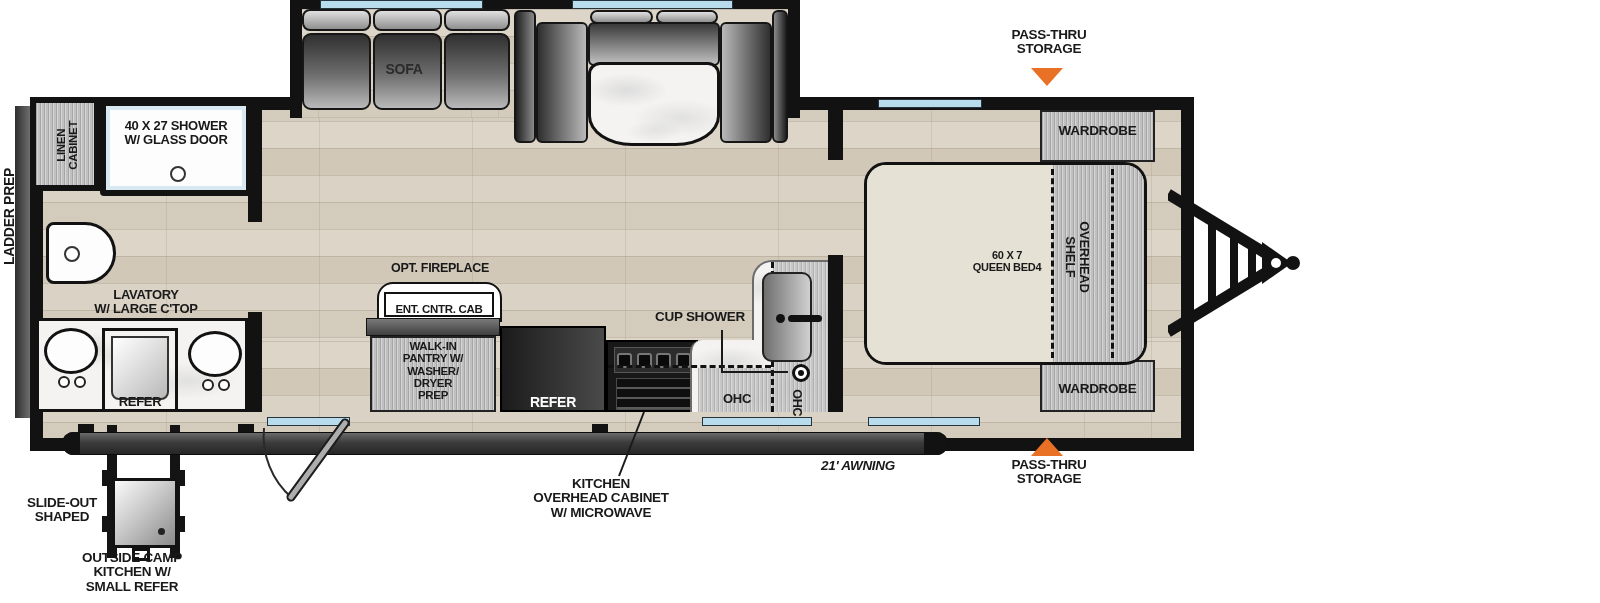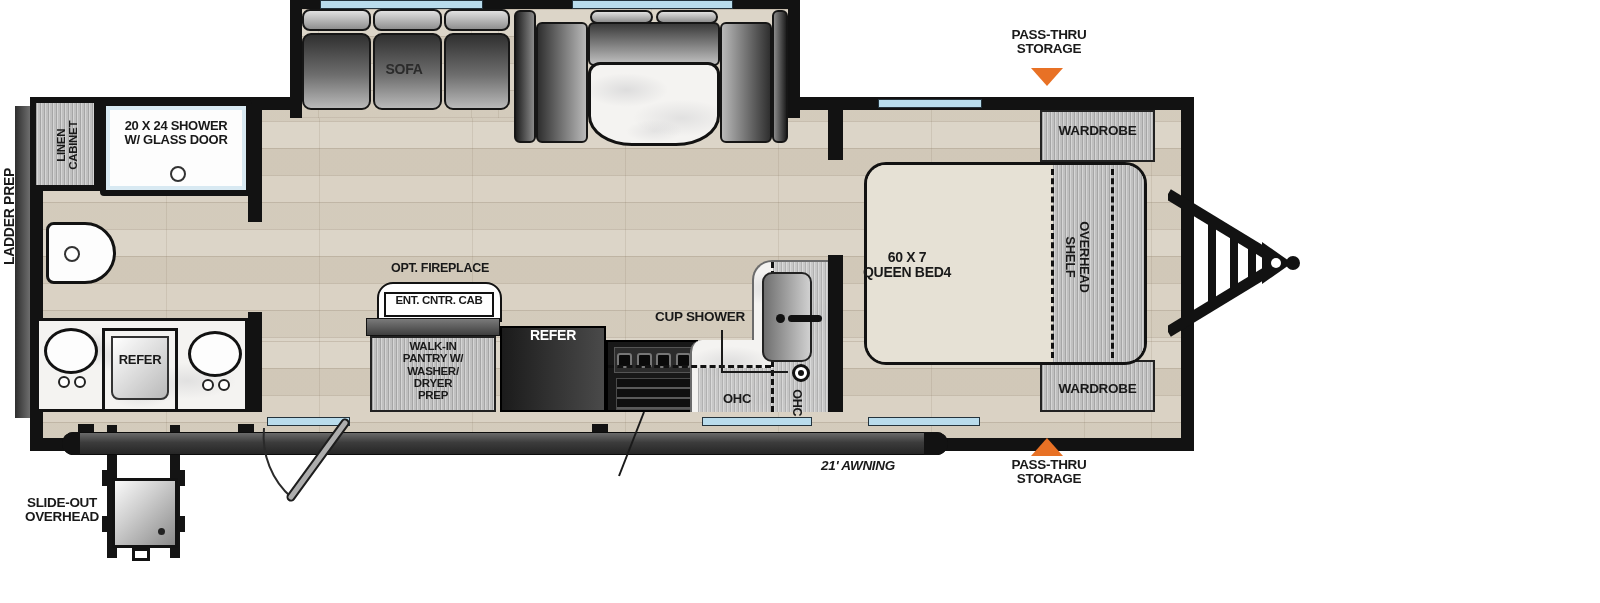--- a/index.html
+++ b/index.html
@@ -25,21 +25,21 @@
       radial-gradient(ellipse 60px 24px at 28% 32%, rgba(140,142,150,0.22), transparent 70%),
       radial-gradient(ellipse 70px 26px at 72% 68%, rgba(140,142,150,0.18), transparent 70%),
       radial-gradient(ellipse 40px 16px at 50% 85%, rgba(140,142,150,0.15), transparent 70%);}
   .bench-v{border:2px solid #161616;box-sizing:border-box;border-radius:6px;}
   .cushion{border:2px solid #161616;box-sizing:border-box;border-radius:9px;
     background:linear-gradient(180deg,#303030 0%,#6e6e6e 55%,#b9b9b9 100%);}
   .cap{border:2px solid #161616;box-sizing:border-box;border-radius:8px;
     background:linear-gradient(180deg,#e0e0e0,#8f8f8f);}
   .dash-v{position:absolute;border-left:3px dashed #111;z-index:4;}
   .dash-h{position:absolute;border-top:3px dashed #111;z-index:4;}
-  .flexc{display:flex;align-items:flex-start;justify-content:center;}
+  .flexc{display:flex;align-items:flex-end;justify-content:center;}
   .tri{position:absolute;width:0;height:0;z-index:7;}
 </style>
 </head>
 <body>
 
 <div id="canvas">
 
   <div class="abs" style="left:15px;top:106px;width:15px;height:312px;background:linear-gradient(90deg,#2e2e2e,#6e6e6e);z-index:2;"></div>
   <div class="lbl" style="left:-51px;top:209px;width:120px;font-size:14px;transform:rotate(-90deg);">LADDER PREP</div>
 
@@ -65,26 +65,28 @@
   <div class="abs bench-v" style="left:720px;top:22px;width:52px;height:121px;background:linear-gradient(270deg,#2f2f2f,#b9b9b9);z-index:3;"></div>
   <div class="abs bench-v" style="left:772px;top:10px;width:16px;height:133px;background:linear-gradient(270deg,#1f1f1f,#8a8a8a);z-index:3;"></div>
   <div class="abs marble" style="left:588px;top:62px;width:132px;height:84px;border:3px solid #121212;box-sizing:border-box;border-radius:12px 12px 44px 44px / 12px 12px 30px 30px;z-index:4;"></div>
 
   <div class="abs hatch" style="left:36px;top:103px;width:64px;height:88px;border-right:6px solid #121212;border-bottom:6px solid #121212;box-sizing:border-box;z-index:3;"></div>
   <div class="lbl" style="left:24px;top:133px;width:86px;font-size:11.5px;transform:rotate(-90deg);">LINEN
 CABINET</div>
 
   <div class="abs" style="left:100px;top:100px;width:152px;height:96px;border:6px solid #121212;box-sizing:border-box;background:#fdfdfd;border-radius:4px;box-shadow:inset 0 0 0 4px #d8e9f2;z-index:3;"></div>
   <div class="abs" style="left:170px;top:166px;width:12px;height:12px;border:2px solid #333;border-radius:50%;background:#fff;z-index:4;"></div>
-  <div class="lbl" style="left:106px;top:119px;width:140px;font-size:13px;">20 X 24 SHOWER
+  <div class="lbl" style="left:106px;top:119px;width:140px;font-size:13px;">40 X 27 SHOWER
 W/ GLASS DOOR</div>
 
   <div class="abs" style="left:46px;top:222px;width:70px;height:62px;background:#fdfdfd;border:3px solid #121212;box-sizing:border-box;border-radius:8px 32px 32px 8px;z-index:3;"></div>
   <div class="abs" style="left:64px;top:246px;width:12px;height:12px;border:2.5px solid #333;border-radius:50%;background:#fff;z-index:4;"></div>
 
+  <div class="lbl" style="left:66px;top:288px;width:160px;font-size:13px;">LAVATORY
+W/ LARGE C'TOP</div>
   <div class="abs marble" style="left:36px;top:318px;width:212px;height:94px;border:3px solid #121212;box-sizing:border-box;z-index:3;"></div>
   <div class="abs" style="left:44px;top:328px;width:54px;height:46px;border:3px solid #121212;border-radius:50%;background:#fdfdfd;box-sizing:border-box;z-index:4;"></div>
   <div class="abs" style="left:58px;top:376px;width:8px;height:8px;border:2px solid #222;border-radius:50%;background:#fff;z-index:4;"></div>
   <div class="abs" style="left:74px;top:376px;width:8px;height:8px;border:2px solid #222;border-radius:50%;background:#fff;z-index:4;"></div>
   <div class="abs" style="left:188px;top:331px;width:54px;height:46px;border:3px solid #121212;border-radius:50%;background:#fdfdfd;box-sizing:border-box;z-index:4;"></div>
   <div class="abs" style="left:202px;top:379px;width:8px;height:8px;border:2px solid #222;border-radius:50%;background:#fff;z-index:4;"></div>
   <div class="abs" style="left:218px;top:379px;width:8px;height:8px;border:2px solid #222;border-radius:50%;background:#fff;z-index:4;"></div>
 
   <div class="abs marble flexc" style="left:102px;top:328px;width:76px;height:84px;border:3px solid #121212;box-sizing:border-box;z-index:4;">
     <div class="abs" style="left:6px;top:5px;width:58px;height:64px;background:linear-gradient(135deg,#ffffff,#b9b9b9);border:2px solid #333;box-sizing:border-box;border-radius:0 0 8px 8px;"></div>
@@ -145,21 +147,21 @@
   <div class="lbl" style="left:1042px;top:124px;width:111px;font-size:13.5px;">WARDROBE</div>
   <div class="abs hatch" style="left:1040px;top:360px;width:115px;height:52px;border:2px solid #222;box-sizing:border-box;z-index:3;"></div>
   <div class="lbl" style="left:1042px;top:382px;width:111px;font-size:13.5px;">WARDROBE</div>
 
   <div class="abs" style="left:864px;top:162px;width:283px;height:203px;border:3px solid #121212;box-sizing:border-box;border-radius:22px;overflow:hidden;z-index:3;">
     <div style="position:absolute;left:0;top:0;width:186px;height:197px;background:#e6e1d5;"></div>
     <div class="hatch" style="position:absolute;left:186px;top:0;width:97px;height:197px;"></div>
     <div class="dash-v" style="left:184px;top:4px;height:189px;"></div>
     <div class="dash-v" style="left:244px;top:4px;height:189px;"></div>
   </div>
-  <div class="lbl" style="left:832px;top:250px;width:150px;font-size:14px;">60 X 7
+  <div class="lbl" style="left:932px;top:250px;width:150px;font-size:11px;">60 X 7
 QUEEN BED4</div>
   <div class="lbl" style="left:1022px;top:243px;width:110px;font-size:13px;transform:rotate(90deg);">OVERHEAD
 SHELF</div>
 
   <div class="win" style="left:878px;top:99px;width:104px;height:9px;"></div>
   <div class="win" style="left:267px;top:417px;width:83px;height:9px;"></div>
   <div class="win" style="left:702px;top:417px;width:110px;height:9px;"></div>
   <div class="win" style="left:868px;top:417px;width:112px;height:9px;"></div>
 
   <svg class="abs" style="left:1168px;top:186px;z-index:2;" width="132" height="154" viewBox="0 0 132 154">
@@ -193,22 +195,28 @@
   <div class="abs" style="left:107px;top:425px;width:10px;height:133px;background:#141414;z-index:2;"></div>
   <div class="abs" style="left:170px;top:425px;width:10px;height:133px;background:#141414;z-index:2;"></div>
   <div class="abs" style="left:102px;top:470px;width:5px;height:16px;background:#141414;z-index:2;"></div>
   <div class="abs" style="left:180px;top:470px;width:5px;height:16px;background:#141414;z-index:2;"></div>
   <div class="abs" style="left:102px;top:516px;width:5px;height:16px;background:#141414;z-index:2;"></div>
   <div class="abs" style="left:180px;top:516px;width:5px;height:16px;background:#141414;z-index:2;"></div>
   <div class="abs" style="left:112px;top:478px;width:66px;height:70px;border:3px solid #121212;box-sizing:border-box;background:linear-gradient(135deg,#fafafa,#cfcfcf 40%,#8a8a8a);z-index:3;"></div>
   <div class="abs" style="left:158px;top:528px;width:7px;height:7px;background:#222;border-radius:50%;z-index:4;"></div>
   <div class="abs" style="left:132px;top:548px;width:18px;height:13px;border:3px solid #121212;background:#fff;box-sizing:border-box;z-index:3;"></div>
   <div class="lbl" style="left:12px;top:496px;width:100px;font-size:13.5px;">SLIDE-OUT
-OVERHEAD</div>
-
+SHAPED</div>
+  <div class="lbl" style="left:62px;top:551px;width:140px;font-size:13.5px;">OUTSIDE CAMP
+KITCHEN W/
+SMALL REFER</div>
+
+  <div class="lbl" style="left:521px;top:477px;width:160px;font-size:13.5px;">KITCHEN
+OVERHEAD CABINET
+W/ MICROWAVE</div>
 
   <svg class="abs" style="left:0;top:0;z-index:8;pointer-events:none;" width="1600" height="603" viewBox="0 0 1600 603">
     <path d="M264,428 A82,82 0 0 0 292,498" fill="none" stroke="#2a2a2a" stroke-width="2"></path>
     <line x1="345" y1="423" x2="291" y2="497" stroke="#1d1d1d" stroke-width="9" stroke-linecap="round"></line>
     <line x1="345" y1="423" x2="291" y2="497" stroke="#adadad" stroke-width="5" stroke-linecap="round"></line>
     <polyline points="722,330 722,372 788,372" fill="none" stroke="#1a1a1a" stroke-width="2"></polyline>
     <line x1="644" y1="412" x2="619" y2="476" stroke="#1a1a1a" stroke-width="2"></line>
   </svg>
 
 </div>

